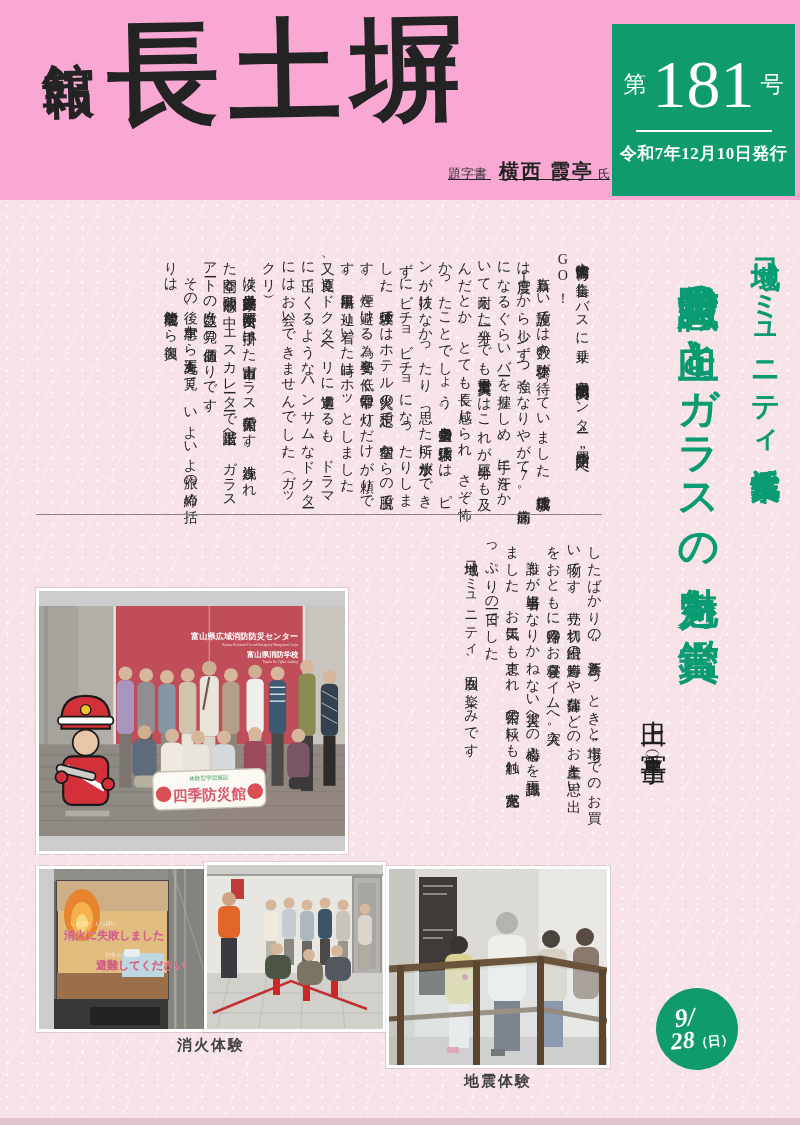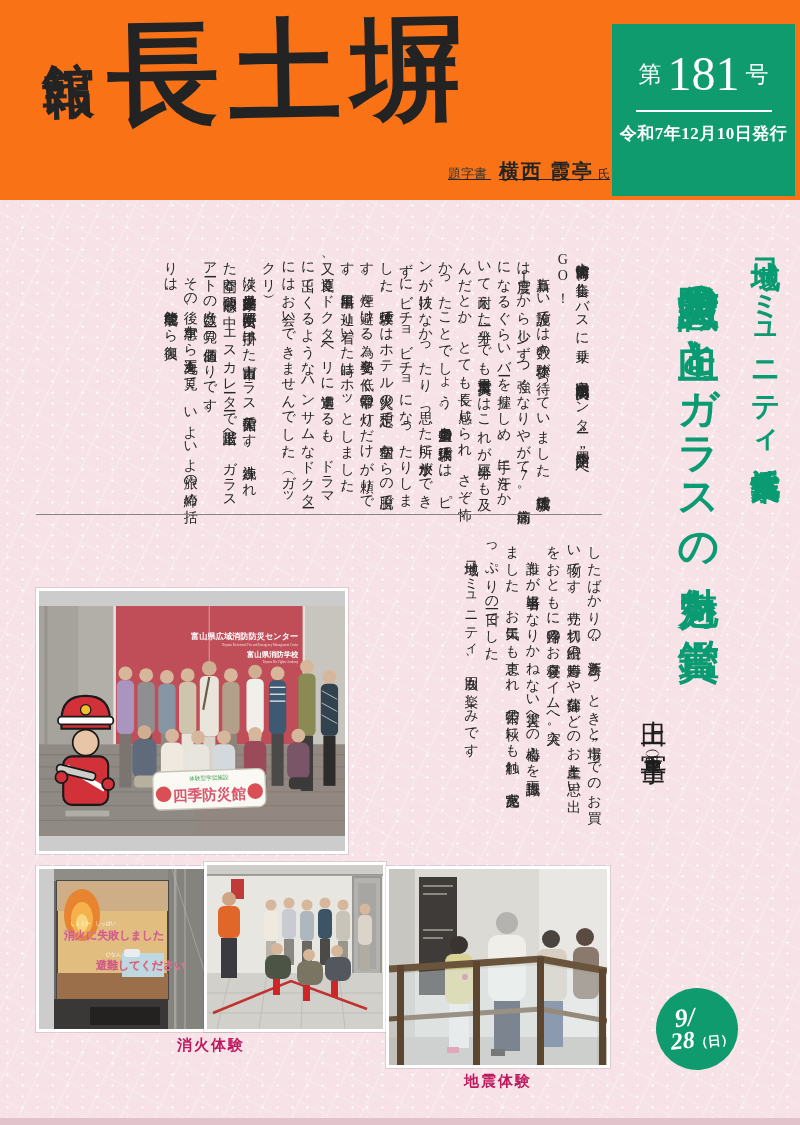--- a/index.html
+++ b/index.html
@@ -3,42 +3,42 @@
 <meta charset="utf-8">
 <style>
   html,body{margin:0;padding:0;background:#ffffff;}
   #page{
     position:relative;width:800px;height:1125px;overflow:hidden;
     background:#fdfdfc;
     font-family:"Liberation Serif","DejaVu Serif",serif;
     color:#232323;
   }
   
-  .header{position:absolute;left:0;top:0;width:800px;height:200px;background:#f97316;}
+  .header{position:absolute;left:0;top:0;width:800px;height:200px;background:#f9a8d4;}
   .calli{position:absolute;left:38px;top:8px;display:flex;align-items:flex-start;}
   .calli-kanhou{
     writing-mode:vertical-rl;text-orientation:upright;
     font-size:52px;font-weight:bold;line-height:1.05;letter-spacing:4px;
     transform:rotate(-2deg);margin-top:14px;
   }
   .calli-main{
     font-size:112px;font-weight:bold;letter-spacing:10px;line-height:1;
     margin-left:14px;margin-top:8px;transform:rotate(-1deg);
   }
   .credit{position:absolute;left:448px;top:158px;white-space:nowrap;text-decoration:underline;}
   .credit-label{font-size:13px;color:#333;}
   .credit-name{font-size:20px;font-weight:bold;margin-left:8px;letter-spacing:2px;}
   .credit-suffix{font-size:12px;}
   .issue-box{
     position:absolute;left:612px;top:24px;width:183px;height:172px;
     background:#0f9b6e;color:#fff;text-align:center;
   }
   .issue-line1{margin-top:26px;display:flex;align-items:center;justify-content:center;}
   .issue-prefix,.issue-suffix{font-size:23px;}
-  .issue-number{font-size:48px;line-height:1;margin:0 6px;font-weight:normal;}
+  .issue-number{font-size:68px;line-height:1;margin:0 6px;font-weight:normal;}
   .issue-divider{width:136px;height:2px;background:#fff;margin:12px auto 10px auto;}
   .issue-date{font-size:17px;font-weight:bold;letter-spacing:0.5px;}
   
   .pink{
     position:absolute;left:0;top:200px;width:800px;height:925px;
     background-color:#f6e2e7;
     background-image:
       repeating-linear-gradient(115deg, rgba(255,255,255,.22) 0 2px, rgba(255,255,255,0) 2px 31px),
       repeating-linear-gradient(28deg, rgba(255,255,255,.16) 0 1.5px, rgba(255,255,255,0) 1.5px 23px),
       radial-gradient(circle 1.3px, rgba(255,255,255,.75) 0 1px, rgba(255,255,255,0) 1.3px);
@@ -85,21 +85,21 @@
     font-size:14px;line-height:20.5px;letter-spacing:0.55px;
     white-space:pre-line;color:#262626;
   }
   
   .photo{position:absolute;border:3px solid #fff;box-sizing:border-box;box-shadow:0 0 0 1px rgba(0,0,0,.10);background:#ccc;}
   .photo svg{display:block;width:100%;height:100%;}
   .p-group{left:36px;top:588px;width:312px;height:266px;}
   .p-screen{left:36px;top:866px;width:198px;height:166px;}
   .p-ext{left:204px;top:862px;width:182px;height:170px;}
   .p-quake{left:386px;top:866px;width:224px;height:202px;}
-  .caption{position:absolute;font-size:15px;font-weight:bold;letter-spacing:2px;color:#be185d;text-align:center;}
+  .caption{position:absolute;font-size:15px;font-weight:bold;letter-spacing:2px;color:#404040;text-align:center;}
   .cap-ext{left:36px;top:1036px;width:350px;}
   .cap-quake{left:386px;top:1072px;width:224px;}
 </style>
 </head>
 <body>
 
 <div id="page">
 
   <div class="header">
     <div class="calli">

